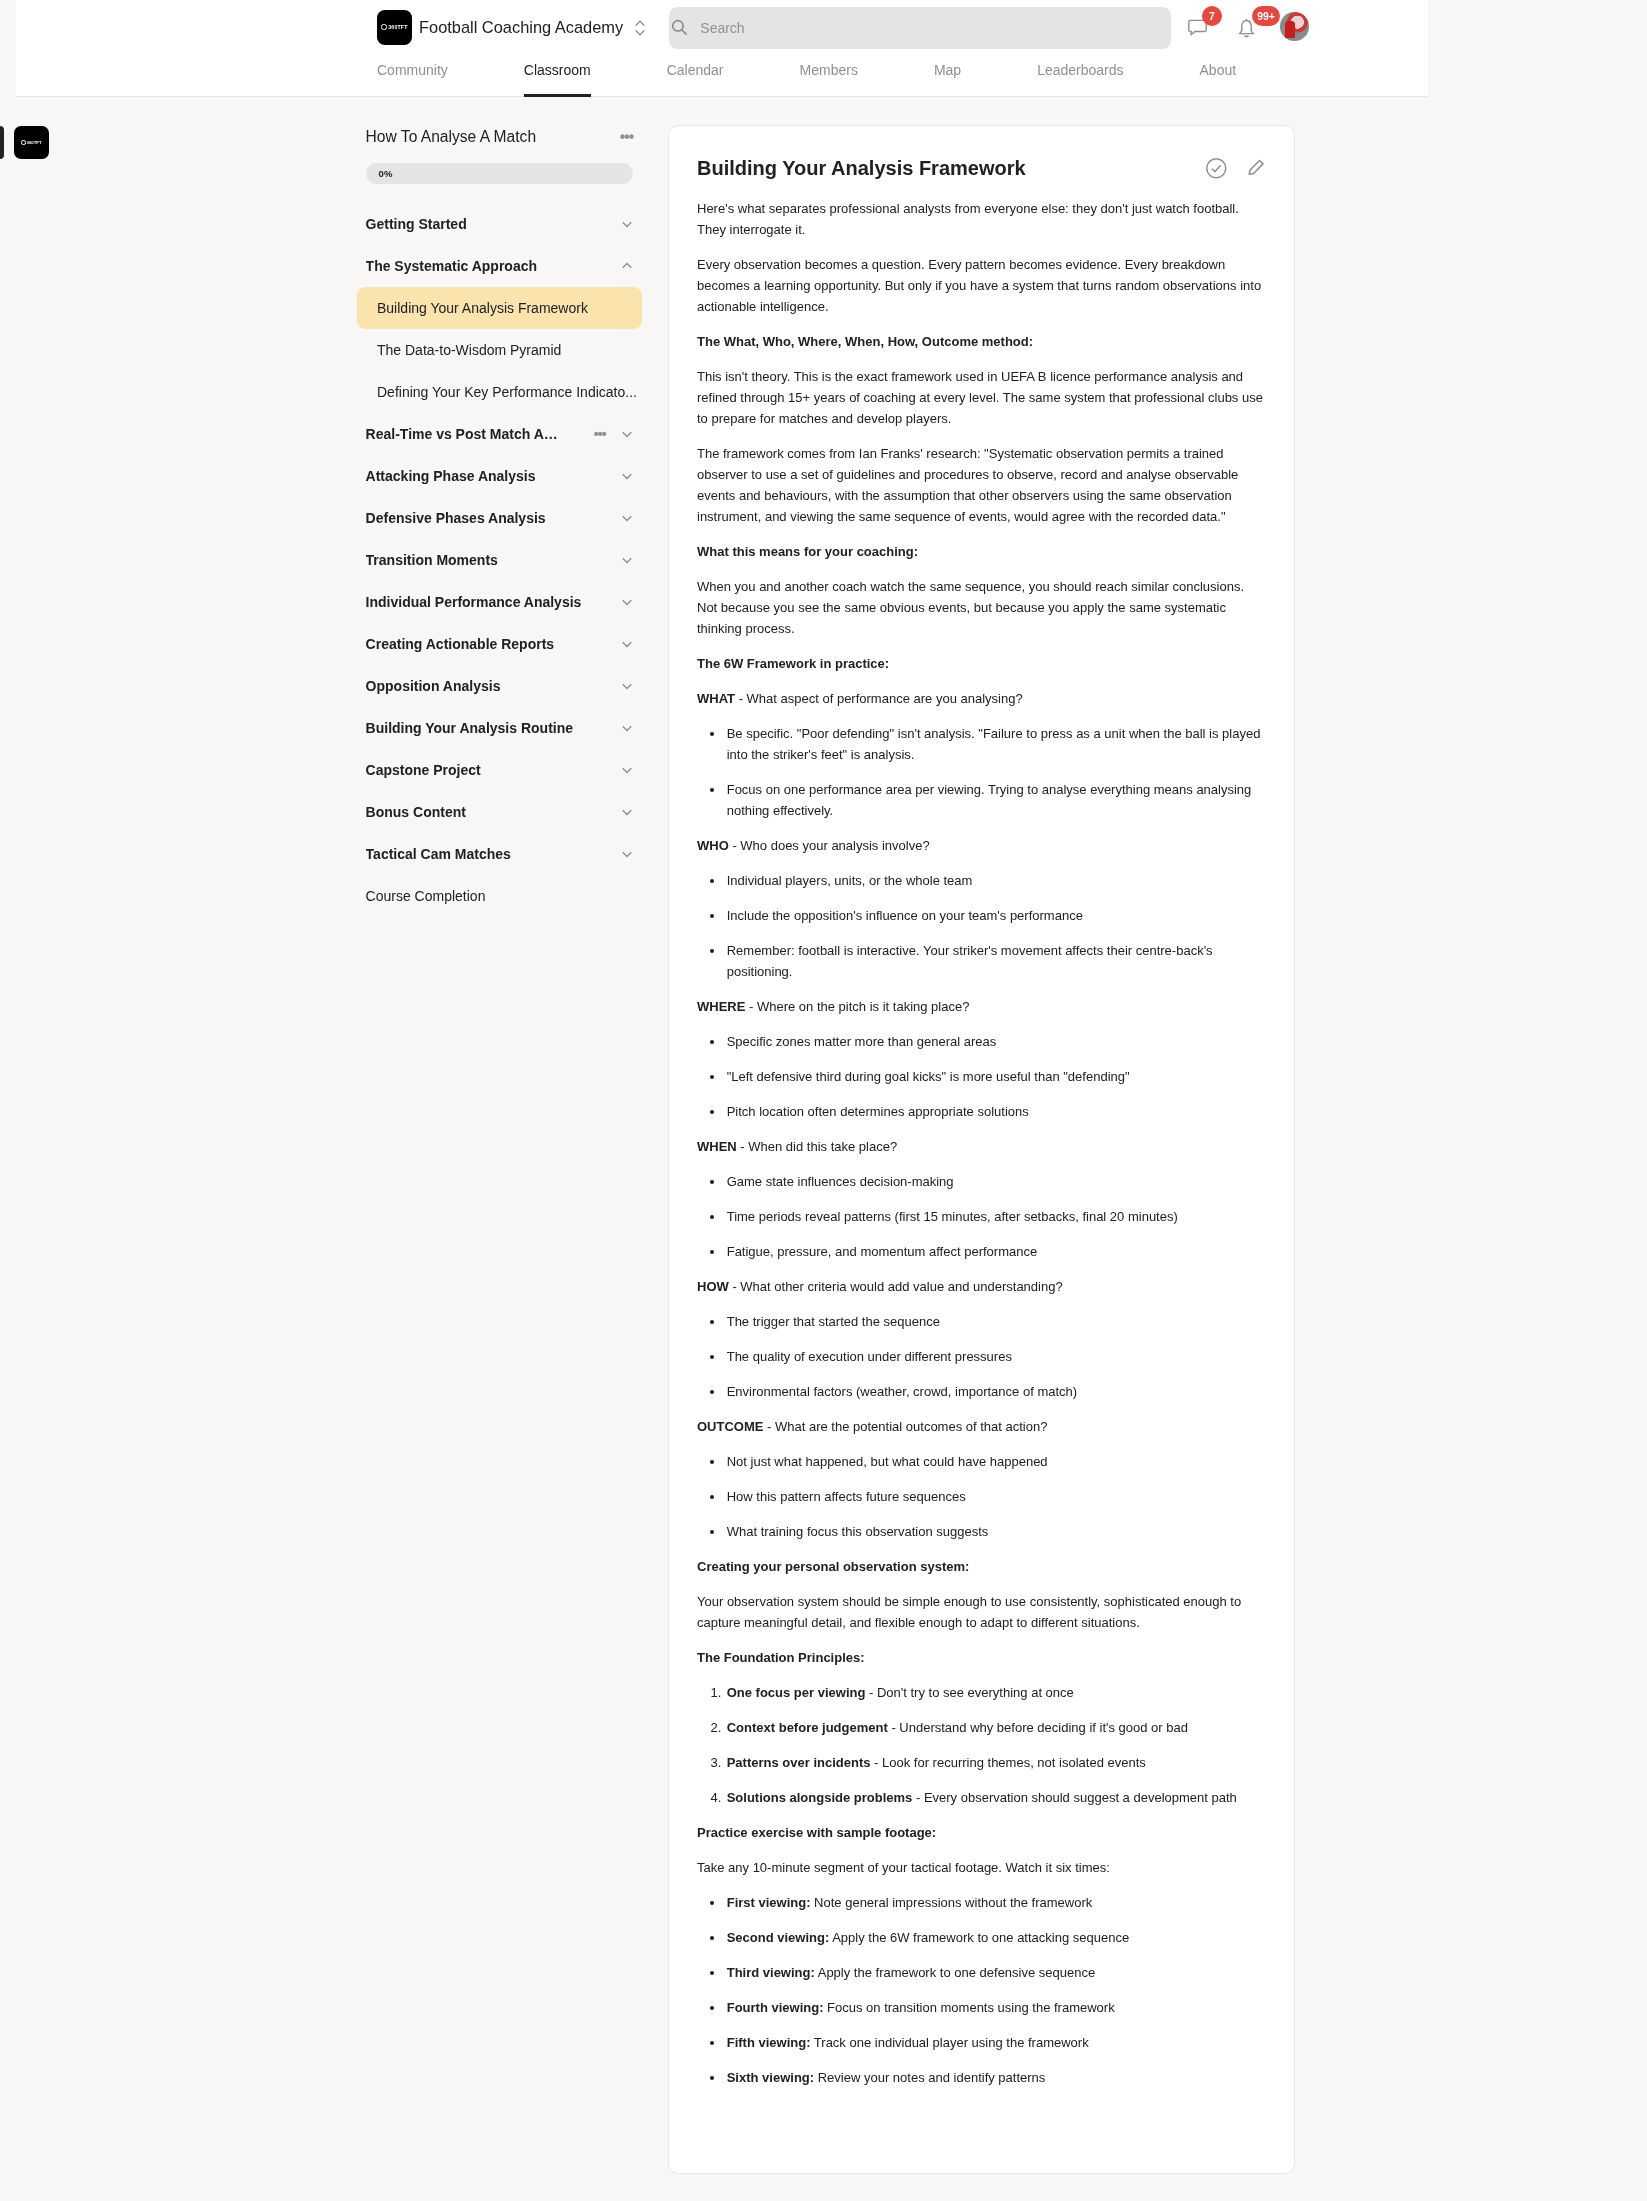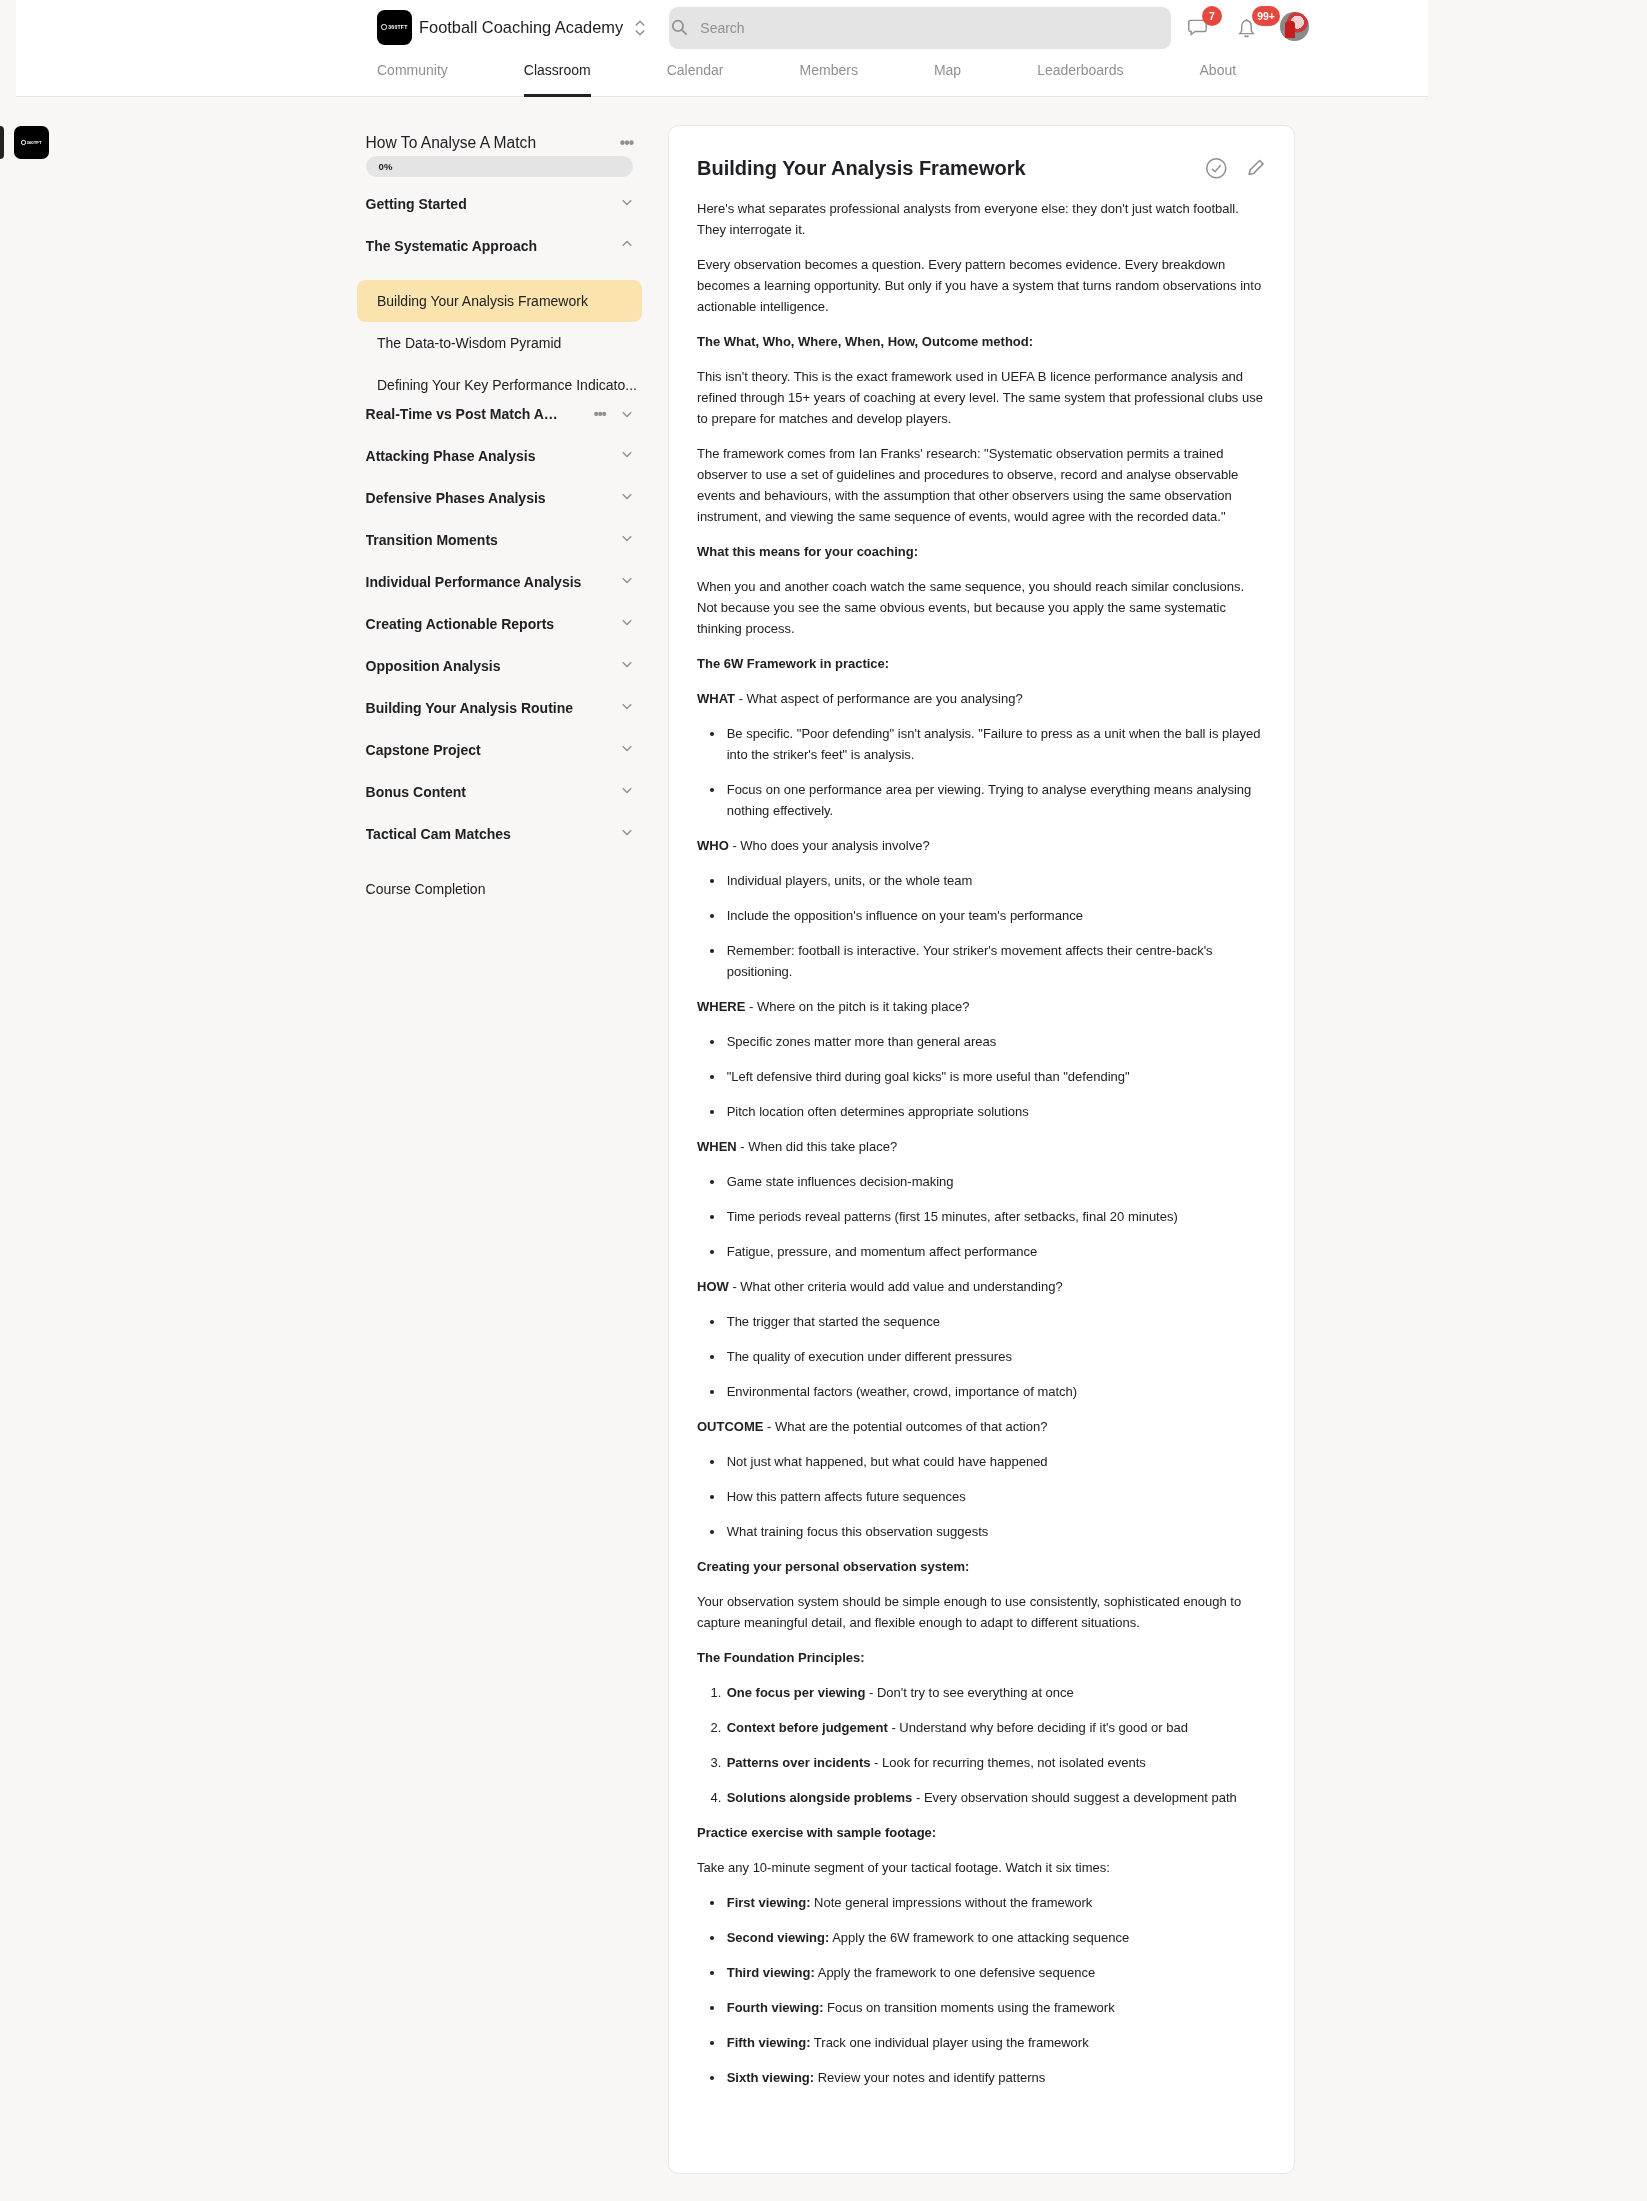--- a/index.html
+++ b/index.html
@@ -19,26 +19,26 @@
   .avatar { position: absolute; left: 1264px; top: 12px; width: 28.5px; height: 28.5px; border-radius: 50%; background: radial-gradient(circle at 60% 35%, #f0d0d0 0 25%, #c93a3a 26% 40%, #8a8a8a 41%); overflow: hidden; }
   .avatar .fig { position: absolute; left: 5.2px; top: 8.6px; width: 9.5px; height: 17.3px; background: #c41e1e; border-radius: 3.5px 3.5px 0 0; }
   .tabs { position: absolute; left: 361px; top: 61px; display: flex; gap: 48px; }
   .tab { font-size: 14px; color: #909090; margin-right: 28px; position: relative; height: 36px; line-height: 19px; cursor: pointer; }
   .tab.active { color: #202124; }
   .tab.active::after { content: ""; position: absolute; left: 0; right: 0; bottom: 0; height: 3.5px; background: #202124; }
   .side-logo { position: absolute; left: 14px; top: 126px; width: 35px; height: 33px; background: #000; border-radius: 7px; display: flex; align-items: center; justify-content: center; color: #fff; font-size: 4.3px; font-weight: bold; }
   .side-logo .dot { width: 4.3px; height: 4.3px; border-radius: 50%; border: 1.1px solid #fff; margin-right: 0.9px; }
   .side-edge { position: absolute; left: 0; top: 126px; width: 4.3px; height: 33px; background: #222; border-radius: 0 5.2px 5.2px 0; }
   .course-panel { position: absolute; left: 357px; top: 121px; width: 285px; }
-  .course-head { display: flex; justify-content: space-between; align-items: flex-end; padding: 0 8.6px 0 8.6px; height: 31px; }
+  .course-head { display: flex; justify-content: space-between; align-items: flex-start; padding: 0 8.6px 0 8.6px; height: 31px; margin-top: 7px; }
   .course-title { font-size: 15.6px; color: #202124; }
   .dots { color: #909090; font-size: 15.6px; letter-spacing: -0.9px; cursor: pointer; font-weight: bold; }
   .progress { margin: 3.5px 8.6px 0 8.6px; height: 21px; background: #e4e4e4; border-radius: 10.4px; padding-left: 13px; font-size: 9.5px; font-weight: bold; line-height: 21px; color: #202124; }
   .modules { margin-top: 19px; }
-  .module { display: flex; align-items: flex-start; justify-content: space-between; height: 42px; padding: 0 8.6px; cursor: pointer; gap: 32px; }
+  .module { display: flex; align-items: center; justify-content: space-between; height: 42px; padding: 0 8.6px; cursor: pointer; gap: 32px; }
   .module-title { font-size: 14px; font-weight: bold; color: #202124; white-space: nowrap; overflow: hidden; text-overflow: ellipsis; max-width: 221px; }
   .module-right { display: flex; align-items: center; }
   .mod-dots { color: #909090; font-size: 14px; font-weight: bold; margin-right: 15.6px; letter-spacing: -0.9px; }
   .chev { width: 12px; height: 12px; }
   .lesson { height: 42px; display: flex; align-items: center; padding: 0 20px; font-size: 14px; color: #202124; cursor: pointer; white-space: nowrap; overflow: hidden; text-overflow: ellipsis; }
   .lesson.active { background: #fae3ad; border-radius: 8.6px; margin: 0 0 0 0; }
   .lesson-plain { height: 42px; display: flex; align-items: center; padding: 0 8.6px; font-size: 14px; color: #202124; cursor: pointer; }
   .content-card { position: absolute; left: 668px; top: 125px; width: 627px; height: 2049px; background: #ffffff; border: 0.9px solid #e6e6e6; border-radius: 10.4px; padding: 28px 28px 0 28px; }
   .content-header { display: flex; justify-content: space-between; align-items: center; height: 28px; margin-bottom: 15.6px; }
   .lesson-heading { font-size: 20px; font-weight: bold; color: #202124; }

